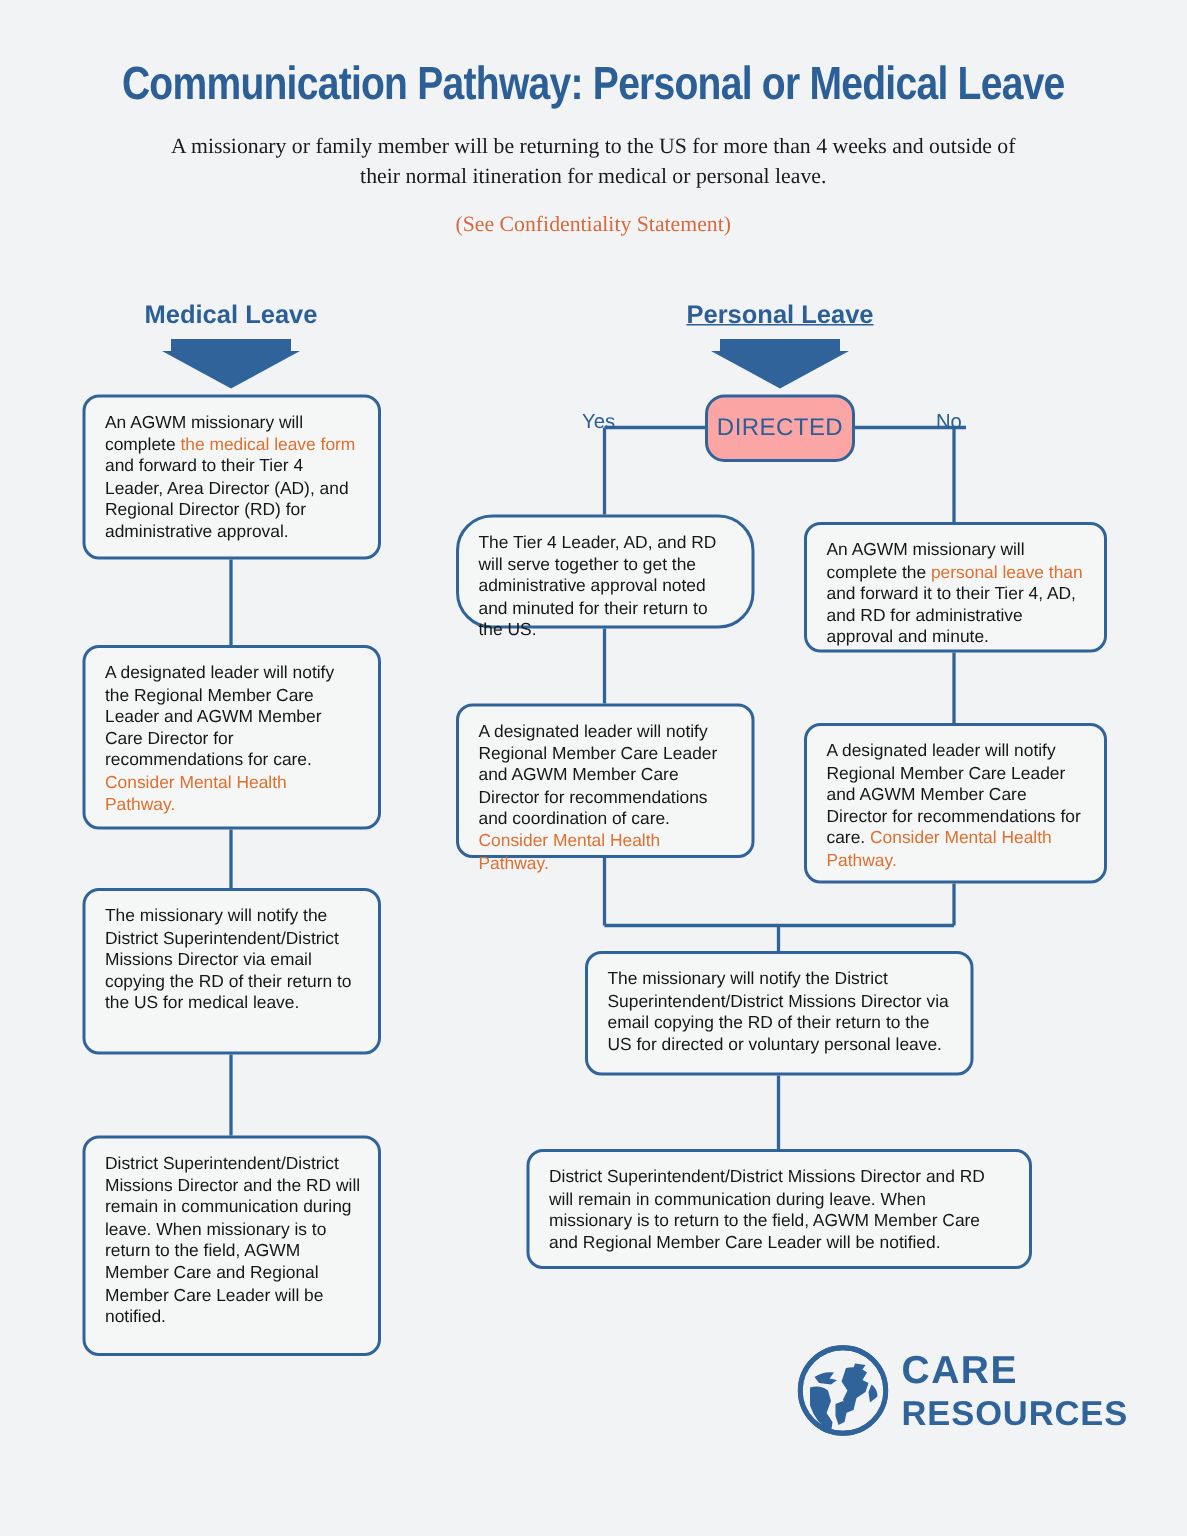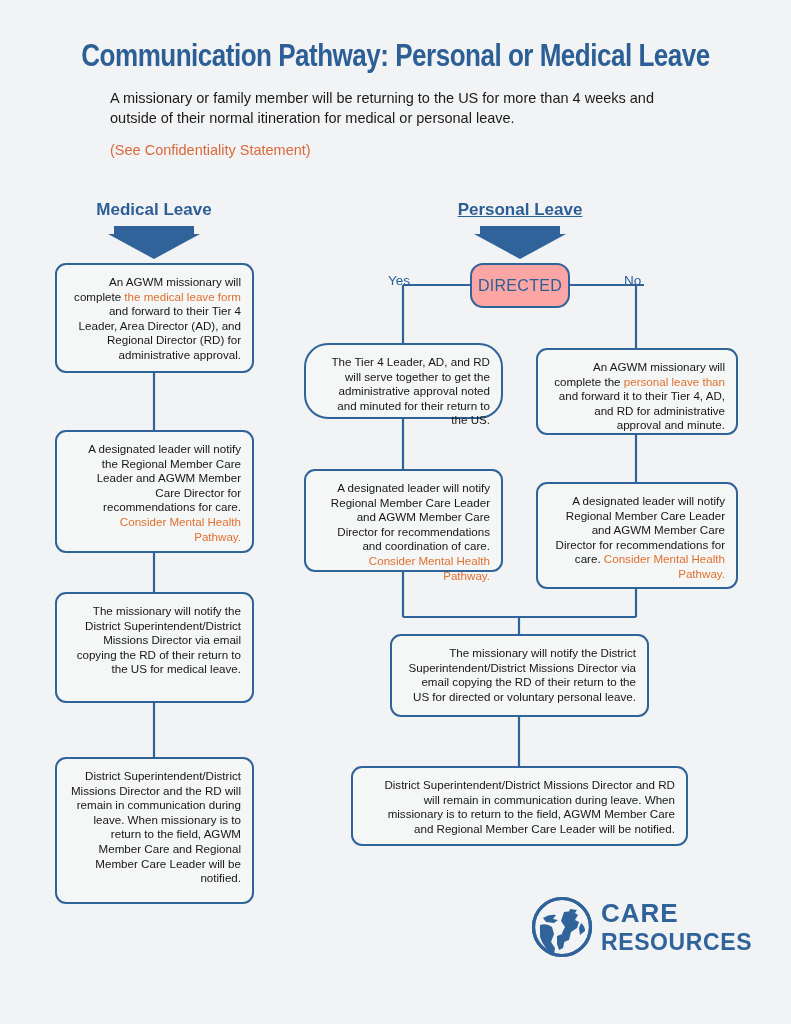--- a/index.html
+++ b/index.html
@@ -34,23 +34,25 @@
     letter-spacing:-0.6px;
     color:#2b5f96;
     transform:scaleX(0.84);
     transform-origin:center top;
     white-space:nowrap;
   }
   .subtitle{
     position:absolute;
     left:110px; top:88px;
     width:571px;
+    text-align:center;
     font-size:14.5px;
     line-height:20px;
     color:#1a1a1a;
+    font-family:Liberation Serif, serif;
   }
   .note{
     display:block;
     color:#d9693b;
     margin-top:12px;
   }
   
   .col-head{
     position:absolute;
     font-size:17px;
@@ -63,21 +65,20 @@
   .node{
     position:absolute;
     box-sizing:border-box;
     background:#f5f6f6;
     border:2.2px solid #2f6399;
     border-radius:11px;
     color:#161616;
     font-size:11.6px;
     line-height:14.6px;
     padding:10px 11px 9px 13px;
-    text-align:right;
   }
   .node.wide{ font-size:11.6px; }
   .hl{ color:#e0702f; }
   .decision{
     position:absolute;
     box-sizing:border-box;
     background:#fca5a5;
     border:2.6px solid #2f6399;
     border-radius:13px;
     color:#2b5f96;

